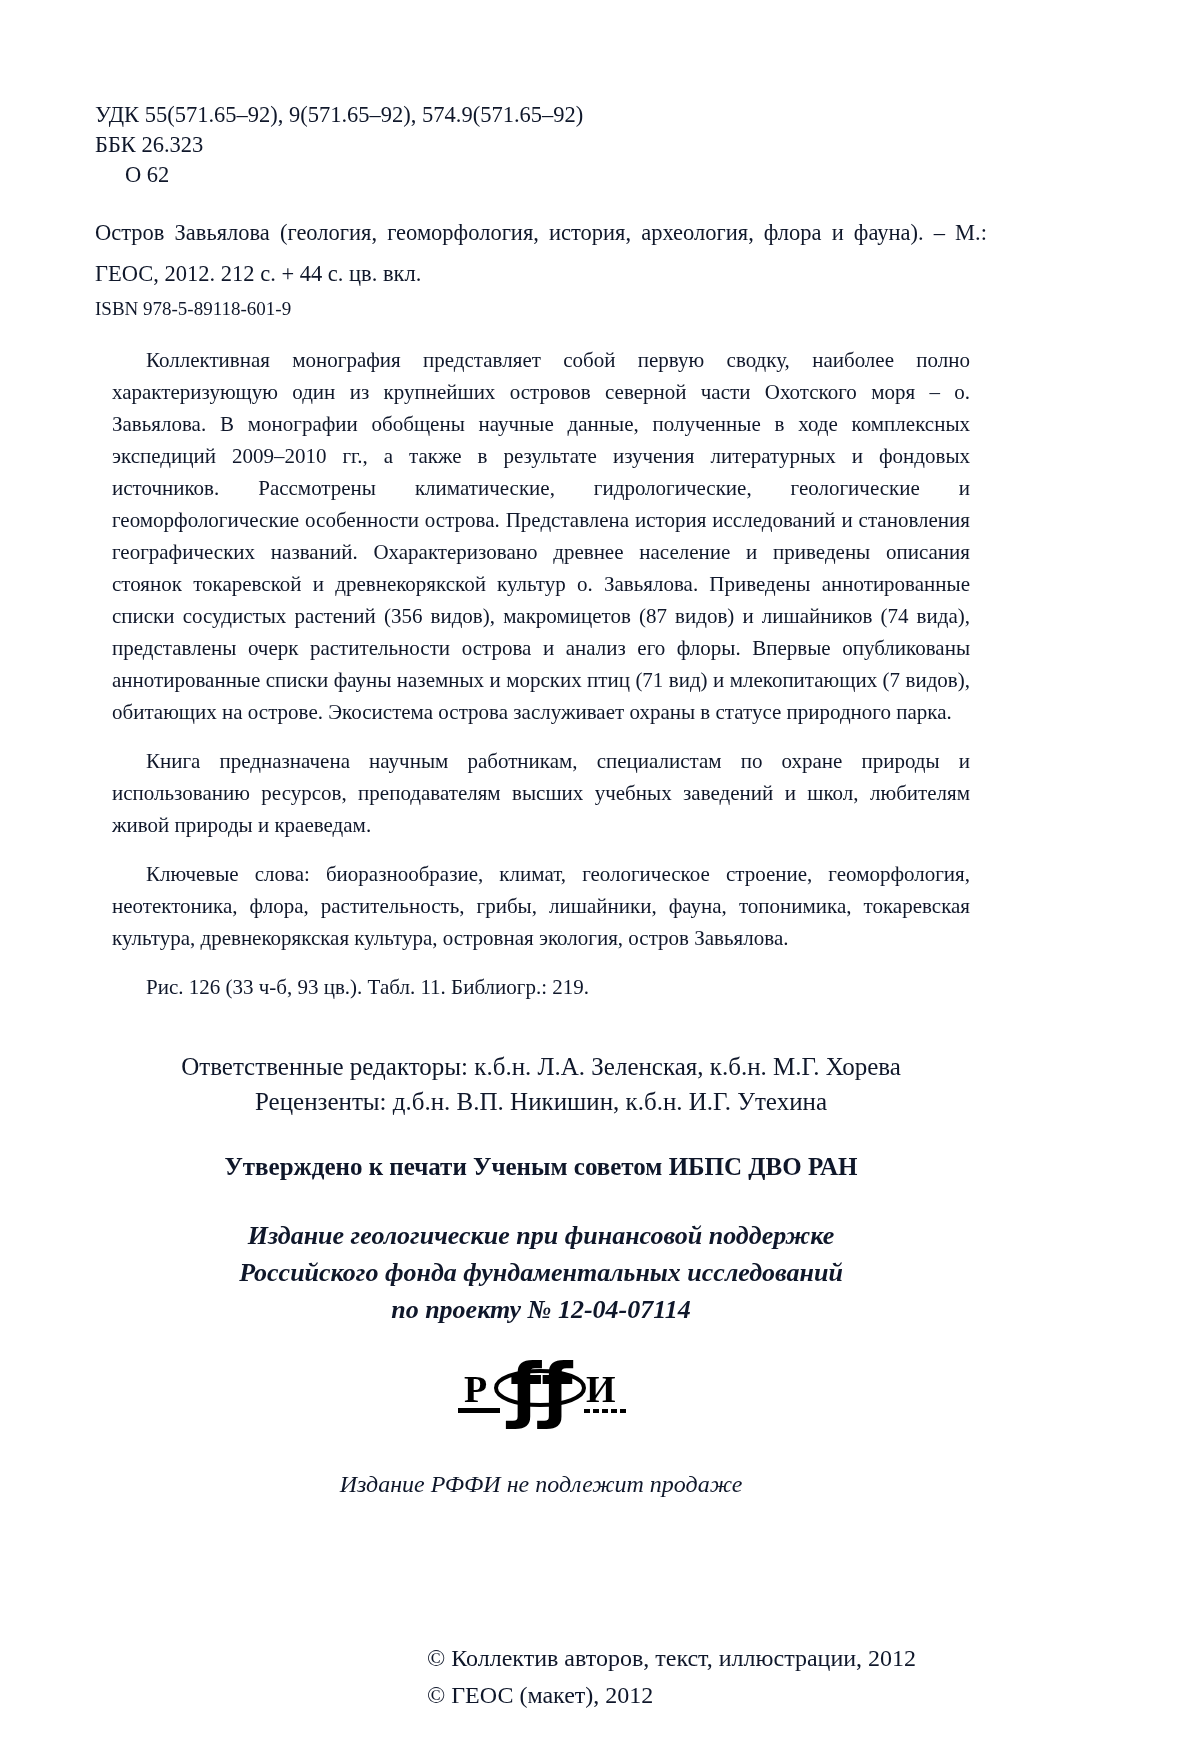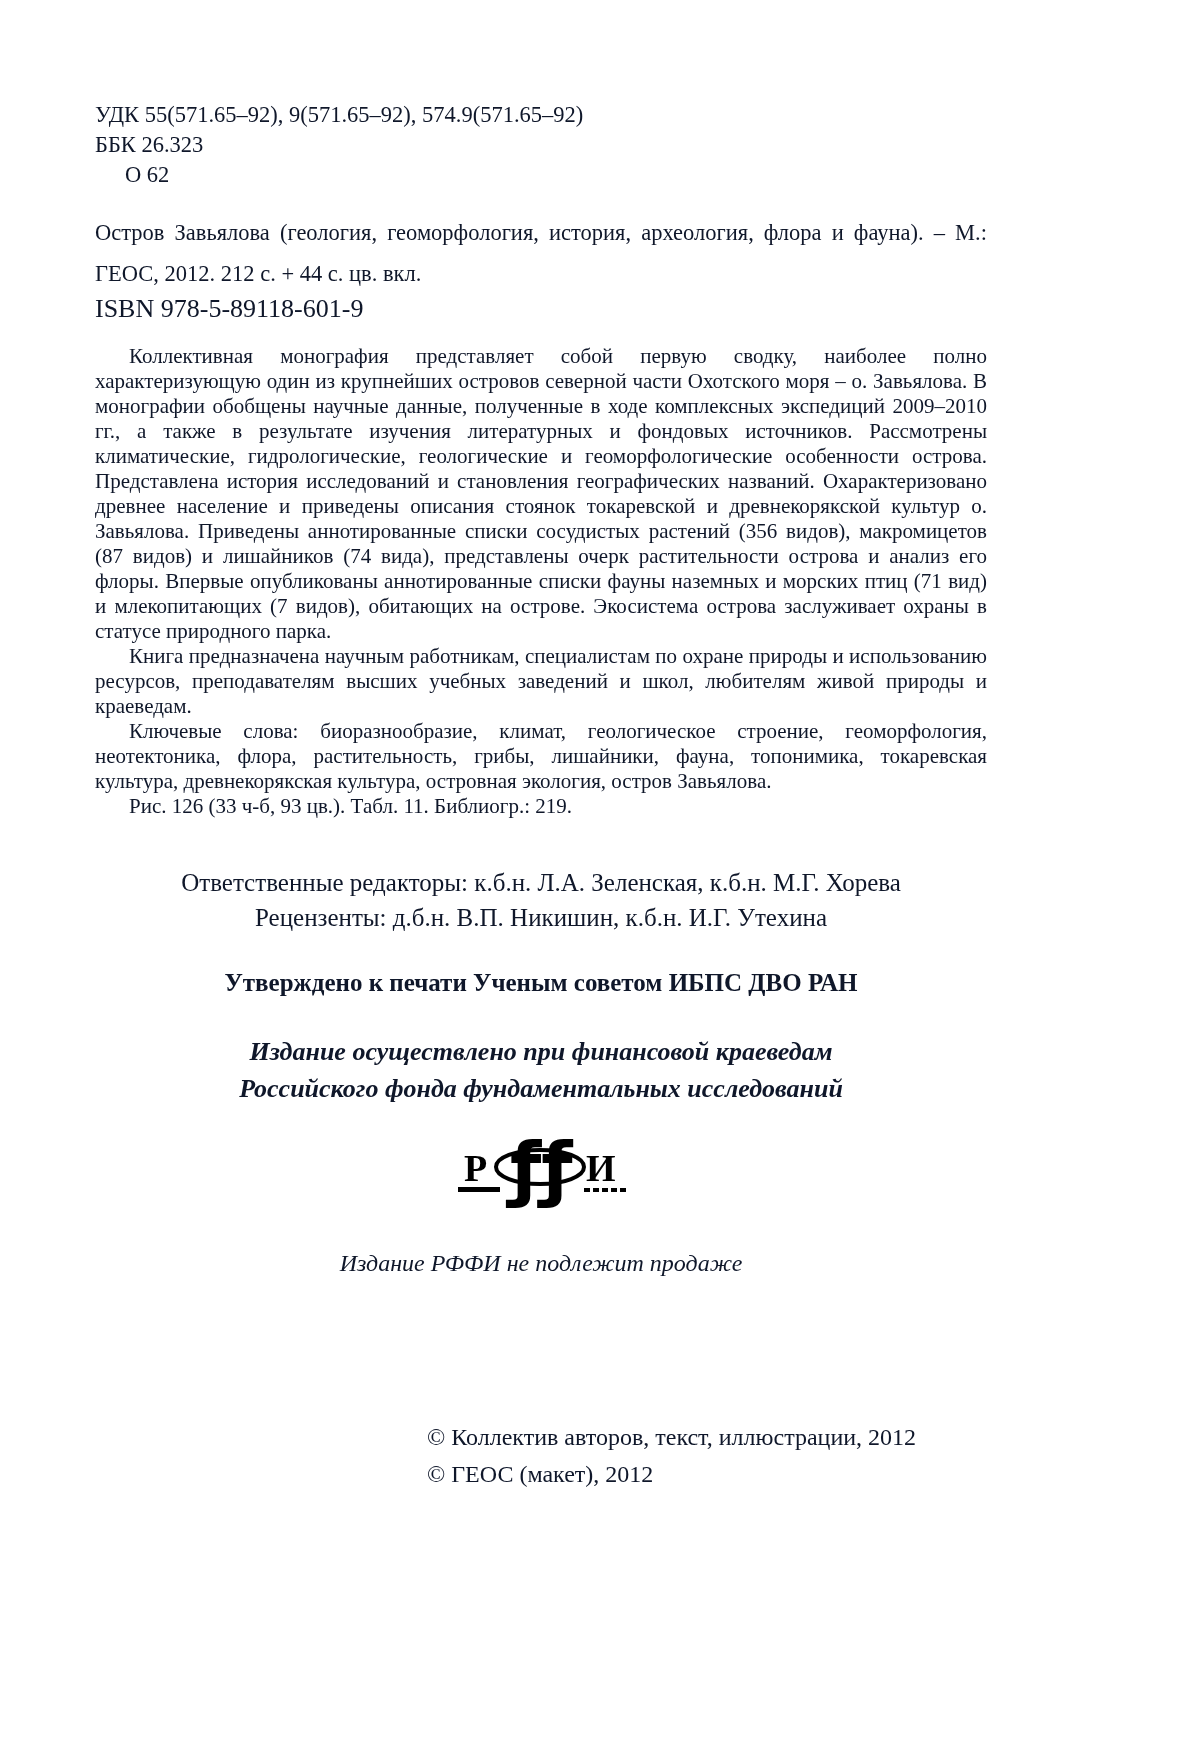--- a/index.html
+++ b/index.html
@@ -19,25 +19,25 @@
     width: 892px;
   }
   .codes { font-size: 22.5px; line-height: 30px; }
   .author-sign { padding-left: 30px; }
   .bib {
     margin: 22px 0 0 0;
     font-size: 22.5px;
     line-height: 41px;
     text-align: justify;
   }
-  .isbn { font-size: 26px; line-height: 30px; }
+  .isbn { font-size: 19px; line-height: 30px; }
   .para {
-    margin: 0;
+    margin: 17px;
     font-size: 21px;
-    line-height: 25px;
+    line-height: 32px;
     text-align: justify;
     text-indent: 34px;
   }
   .para.first { margin-top: 20px; }
   .figs { text-align: left; }
   .centered { text-align: center; }
   .editors { margin-top: 46px; font-size: 25px; line-height: 35px; }
   .approved { margin-top: 32px; font-size: 25px; line-height: 32px; font-weight: bold; }
   .funding {
     margin-top: 34px;
@@ -76,22 +76,23 @@
     <p class="para figs">Рис. 126 (33 ч-б, 93 цв.). Табл. 11. Библиогр.: 219.</p>
 
     <div class="centered editors">
       <div>Ответственные редакторы: к.б.н. Л.А. Зеленская, к.б.н. М.Г. Хорева</div>
       <div>Рецензенты: д.б.н. В.П. Никишин, к.б.н. И.Г. Утехина</div>
     </div>
 
     <div class="centered approved">Утверждено к печати Ученым советом ИБПС ДВО РАН</div>
 
     <div class="centered funding">
-      <div>Издание осуществлено при финансовой краеведам</div>
+      <div>Издание геологические при финансовой поддержке</div>
       <div>Российского фонда фундаментальных исследований</div>
+      <div>по проекту № 12-04-07114</div>
     </div>
 
     <div class="logo-wrap">
       <svg width="210" height="92" viewBox="0 0 210 92">
         <ellipse cx="104" cy="40" rx="44" ry="17" fill="none" stroke="#000" stroke-width="4"></ellipse>
         <text x="28" y="54" font-size="38" font-weight="bold" font-family="Liberation Serif, serif" fill="#000">Р</text>
         <rect x="22" y="60" width="42" height="5" fill="#000"></rect>
         <text x="74" y="66" font-size="72" font-weight="bold" font-family="DejaVu Sans, sans-serif" fill="#000">ƒƒ</text>
         <text x="150" y="54" font-size="38" font-weight="bold" font-family="Liberation Serif, serif" fill="#000">И</text>
         <line x1="148" y1="63" x2="192" y2="63" stroke="#000" stroke-width="4" stroke-dasharray="6 3"></line>

